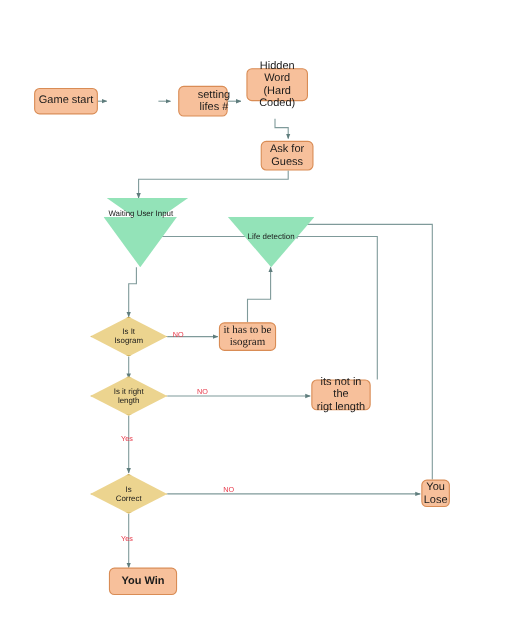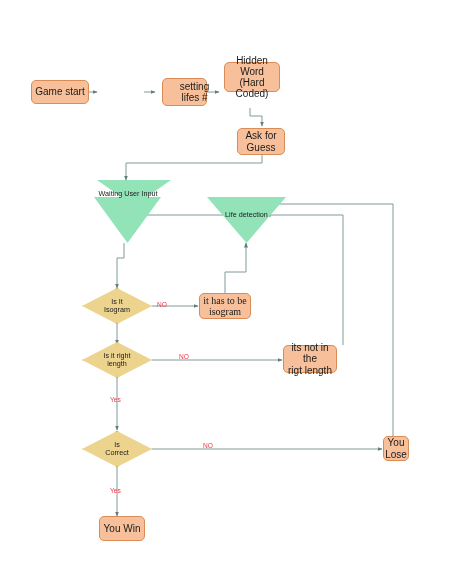--- a/index.html
+++ b/index.html
@@ -155,21 +155,21 @@
     <div>
       <span>its not in the</span>
       <span>rigt length</span>
     </div>
   </div>
 
   <div class="node node-process" style="left:383px; top:436px; width:26px; height:25px;">
     <span>You Lose</span>
   </div>
 
-  <div class="node node-process" style="left:99px; top:516px; width:46px; height:25px;">
+  <div class="node node-process" style="left:99px; top:516px; width:62px; height:25px;font-weight:bold;">
     <span>You Win</span>
   </div>
 
   <div class="node node-triangle" style="left:97px; top:180px; width:74px; height:26px;"></div>
   <div class="node node-triangle" style="left:94px; top:197px; width:67px; height:46px;"></div>
   <div class="tri-label" style="left:98px; top:190px; width:60px;">
     <span>Waiting</span>
     <span>User</span>
     <span>Input</span>
   </div>

